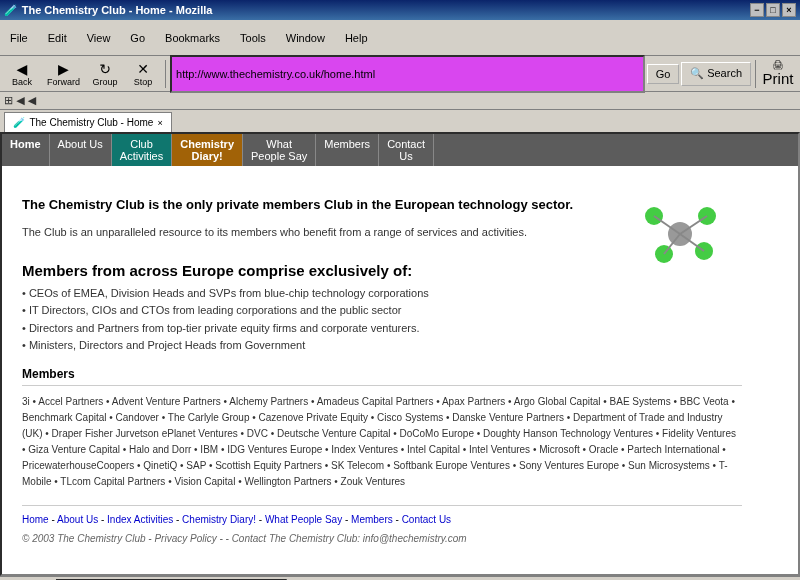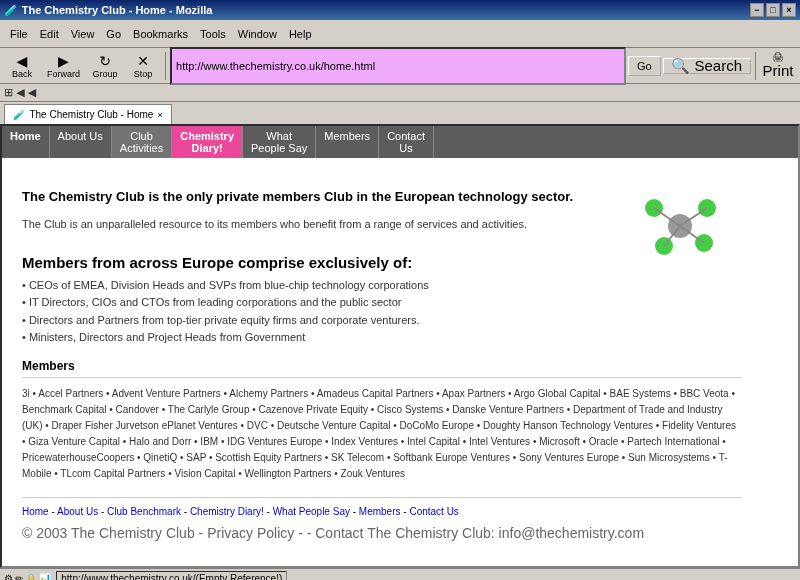--- a/index.html
+++ b/index.html
@@ -27,24 +27,25 @@
       display: flex; align-items: center; justify-content: center;
       cursor: pointer;
       color: black;
     }
 
     
     .menu-bar {
       background: #d4d0c8;
       display: flex;
       align-items: center;
-      height: 28px;
+      height: 36px;
       padding: 13px 4px;
       border-bottom: 1px solid #808080;
       font-size: 11px;
+      gap: 8px;
     }
     .menu-item {
       padding: 2px 6px;
       cursor: pointer;
     }
 
     
     .toolbar {
       background: #d4d0c8;
       display: flex;
@@ -74,37 +75,37 @@
       display: flex;
       align-items: center;
       gap: 2px;
     }
     .address-input {
       flex: 1;
       height: 20px;
       border: 2px inset #808080;
       padding: 17px 4px;
       font-size: 11px;
-      background: #f0abfc;
+      background: #d946ef;
     }
     .go-btn {
       height: 20px;
       padding: 0 8px;
       background: #d4d0c8;
       border: 1px outset #ffffff;
       cursor: pointer;
       font-size: 11px;
     }
     .search-btn {
-      height: 16px;
+      height: 24px;
       padding: 0 8px;
       background: #d4d0c8;
       border: 1px outset #ffffff;
       cursor: pointer;
-      font-size: 15px;
+      font-size: 11px;
       display: flex; align-items: center; gap: 2px;
     }
     .print-btn {
       display: flex;
       flex-direction: column;
       align-items: center;
       font-size: 9px;
       cursor: pointer;
       min-width: 36px;
     }
@@ -237,23 +238,24 @@
       border-top: 1px solid #ccc;
       font-size: 10px;
     }
 
     .footer-links a {
       color: #0000cc;
       text-decoration: none;
     }
 
     .copyright {
-      font-size: 14px;
+      font-size: 10px;
       color: #666;
       margin-top: 8px;
+      font-style: italic;
     }
 
     .molecule-img {
       float: right;
       margin: 0 20px 10px 20px;
     }
 
     .nav-row {
       display: flex;
       background: #5c5c5c;
@@ -335,22 +337,22 @@
       <span>The Chemistry Club - Home</span>
       <span class="tab-close">×</span>
     </div>
   </div>
 
   <div class="website-frame">
 
     <div class="nav-row">
       <div class="nav-cell" style="background:#5c5c5c; font-weight:bold;">Home</div>
       <div class="nav-cell">About Us</div>
-      <div class="nav-cell" style="background:#737373;">Club<br>Activities</div>
-      <div class="nav-cell" style="background:#ec4899; font-weight:bold;">Chemistry<br>Diary!</div>
+      <div class="nav-cell" style="background:#0f766e;">Club<br>Activities</div>
+      <div class="nav-cell" style="background:#a16207; font-weight:bold;">Chemistry<br>Diary!</div>
       <div class="nav-cell">What<br>People Say</div>
       <div class="nav-cell">Members</div>
       <div class="nav-cell">Contact<br>Us</div>
     </div>
 
     <div class="site-content">
 
       <div class="molecule-img">
         <svg width="80" height="70" viewBox="0 0 80 70">
 
@@ -383,21 +385,21 @@
 
       <div class="members-section-title">Members</div>
 
       <div class="members-list">3i • Accel Partners • Advent Venture Partners • Alchemy Partners • Amadeus Capital Partners • Apax Partners • Argo Global Capital • BAE Systems • BBC Veota • Benchmark Capital • Candover • The Carlyle Group • Cazenove Private Equity • Cisco Systems • Danske Venture Partners • Department of Trade and Industry (UK) • Draper Fisher Jurvetson ePlanet Ventures • DVC • Deutsche Venture Capital • DoCoMo Europe • Doughty Hanson Technology Ventures • Fidelity Ventures • Giza Venture Capital • Halo and Dorr • IBM • IDG Ventures Europe • Index Ventures • Intel Capital • Intel Ventures • Microsoft • Oracle • Partech International • PricewaterhouseCoopers • QinetiQ • SAP • Scottish Equity Partners • SK Telecom • Softbank Europe Ventures • Sony Ventures Europe • Sun Microsystems • T-Mobile • TLcom Capital Partners • Vision Capital • Wellington Partners • Zouk Ventures</div>
 
       <div class="footer-links">
         <a href="#">Home</a>
         <span> - </span>
         <a href="#">About Us</a>
         <span> - </span>
-        <a href="#">Club Benchmark</a>
+        <a href="#">Index Activities</a>
         <span> - </span>
         <a href="#">Chemistry Diary!</a>
         <span> - </span>
         <a href="#">What People Say</a>
         <span> - </span>
         <a href="#">Members</a>
         <span> - </span>
         <a href="#">Contact Us</a>
       </div>
 

